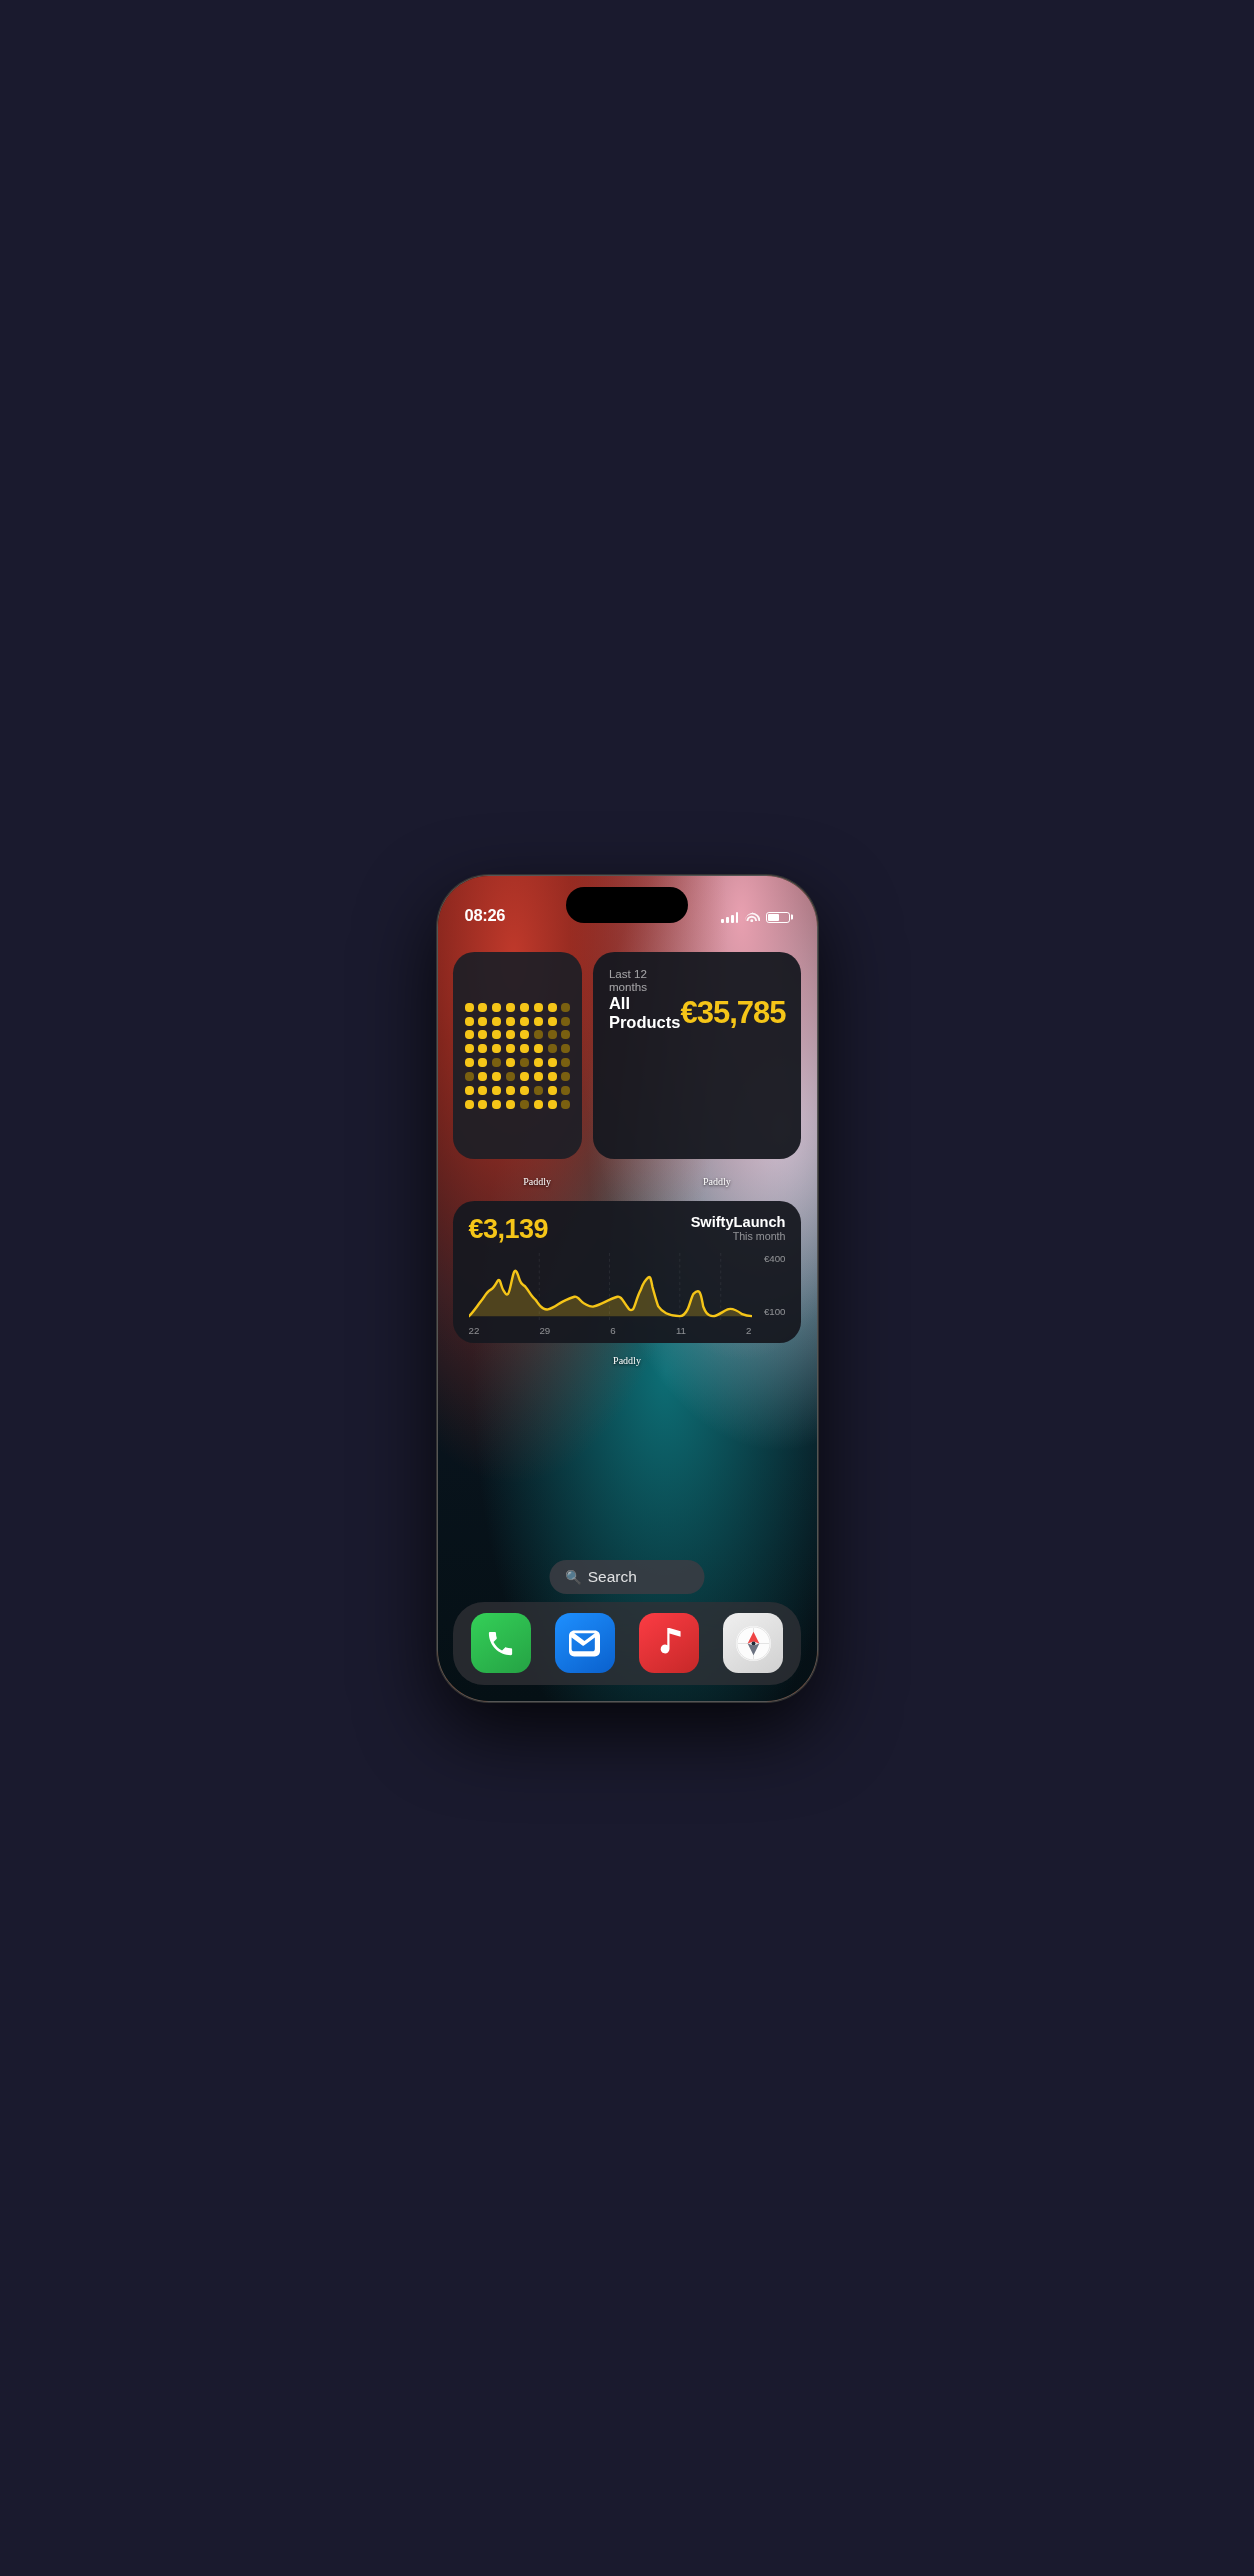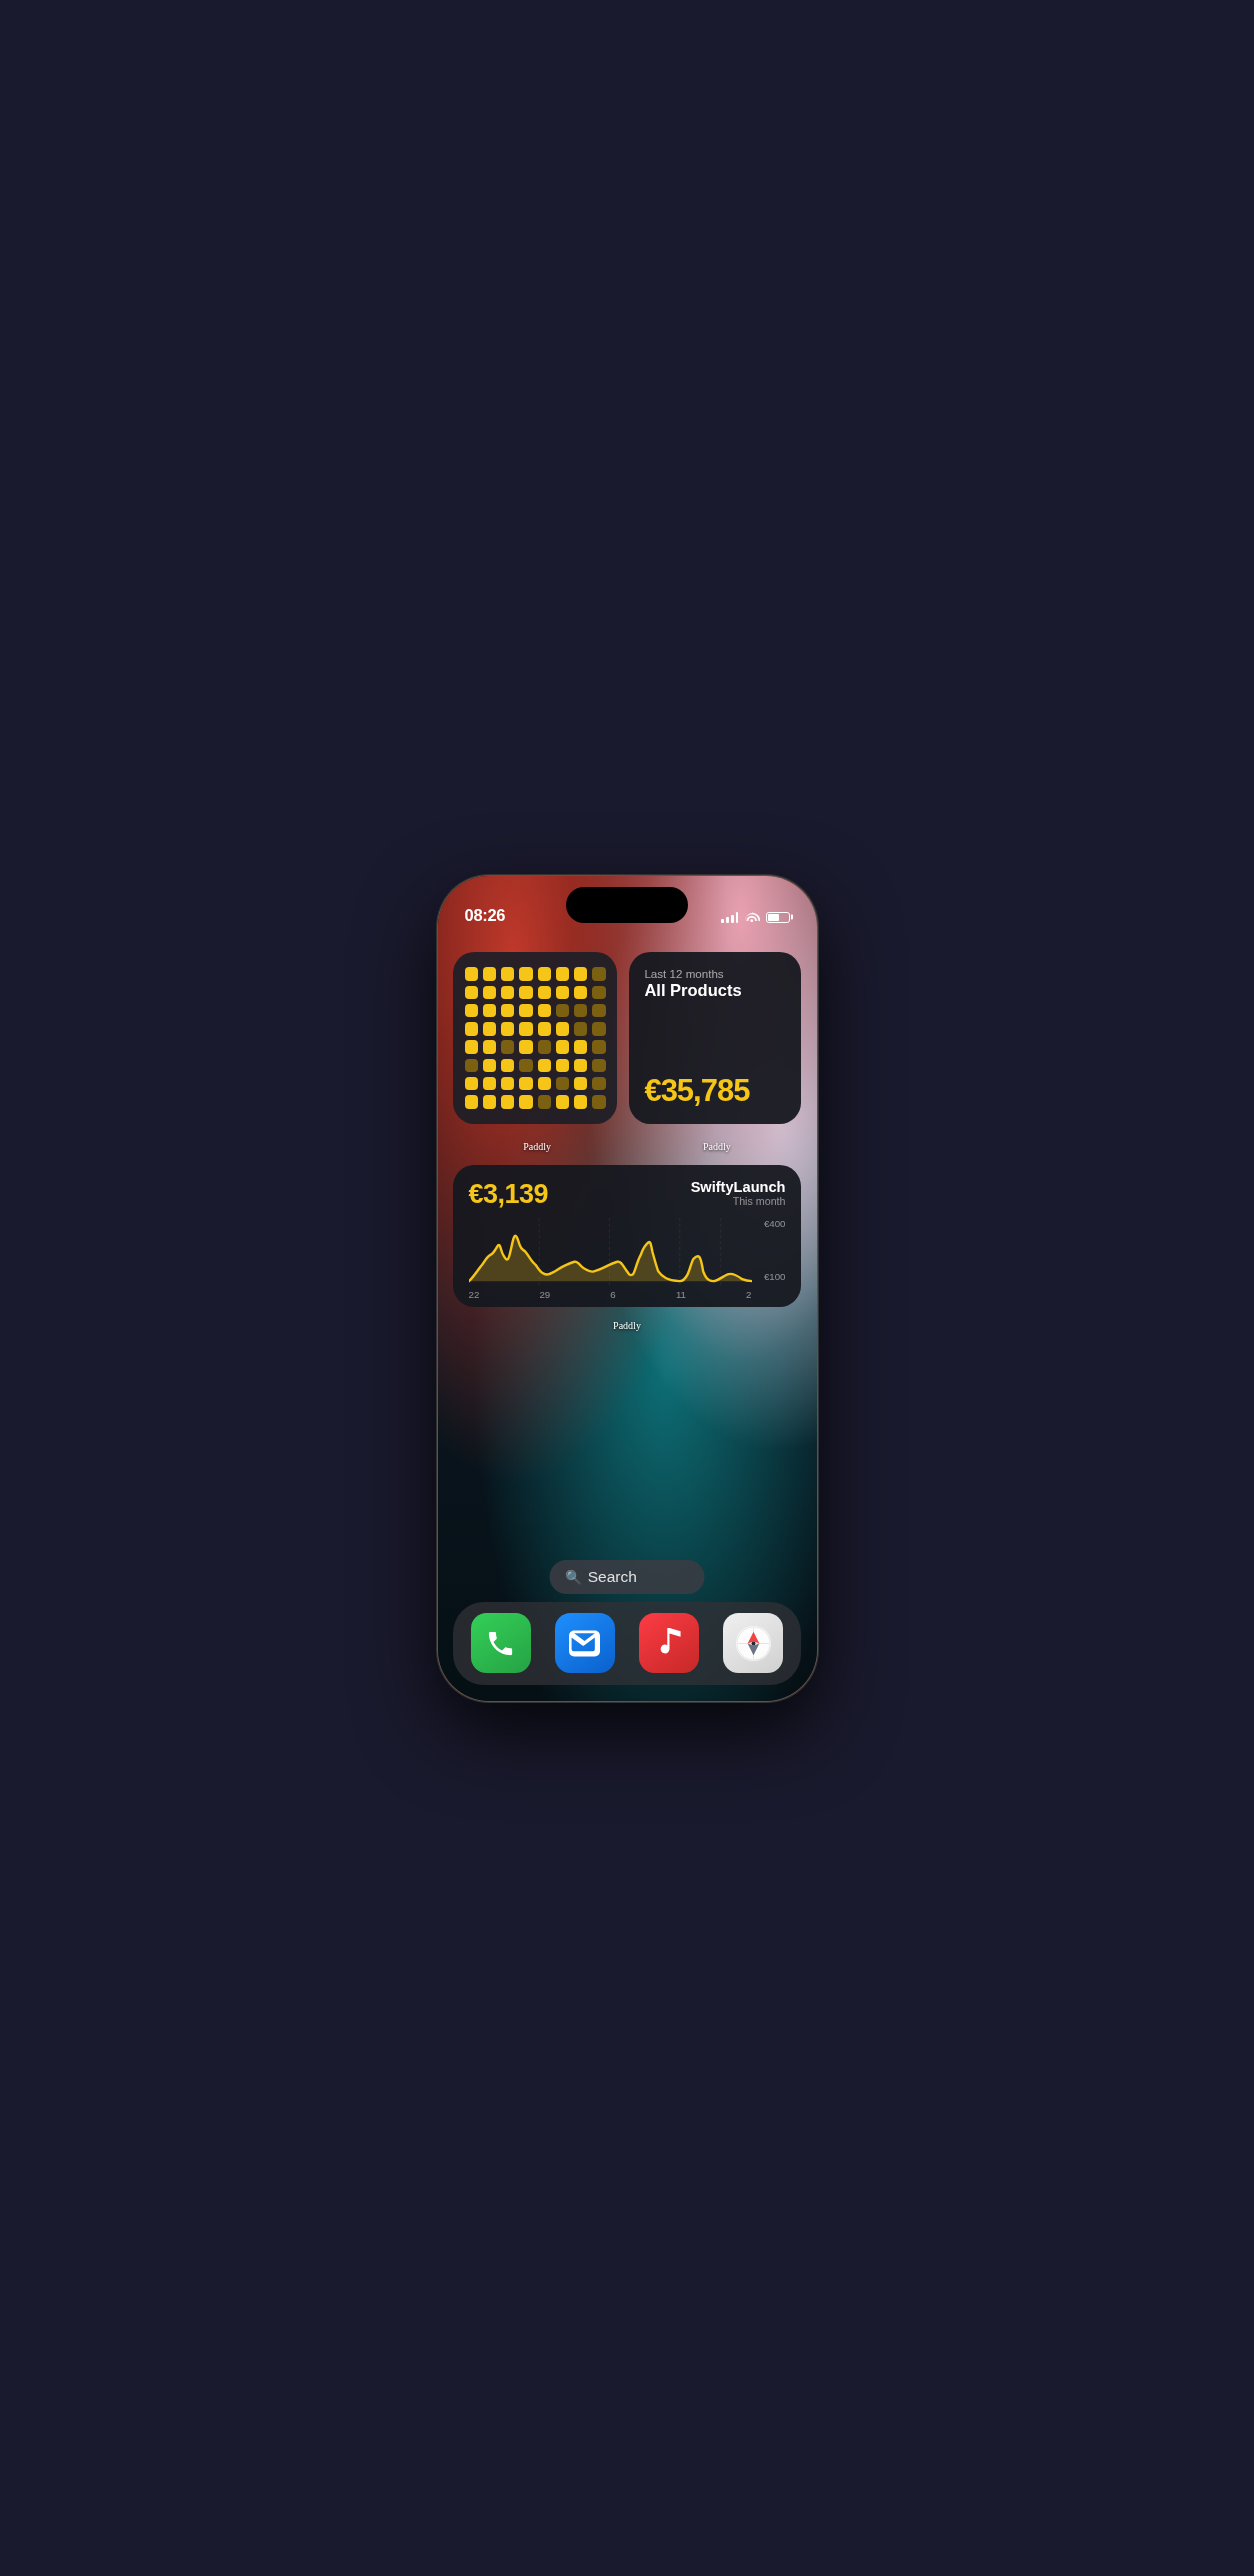--- a/index.html
+++ b/index.html
@@ -174,21 +174,20 @@
     }
 
     
     .widget-paddly-revenue {
       flex: 1;
       aspect-ratio: 1;
       background: rgba(22, 24, 32, 0.95);
       border-radius: 21.3px;
       padding: 15.5px;
       display: flex;
-      flex-direction: column;
       justify-content: space-between;
     }
 
     .widget-subtitle {
       color: rgba(255,255,255,0.6);
       font-size: 11.6px;
       font-weight: 400;
     }
 
     .widget-title {
@@ -196,20 +195,21 @@
       font-size: 16.5px;
       font-weight: 700;
       margin-top: 1px;
     }
 
     .widget-value-large {
       color: #f5c518;
       font-size: 31px;
       font-weight: 700;
       letter-spacing: -1px;
+      margin-top: 28px;
     }
 
     
     .widget-app-label {
       color: white;
       font-size: 10px;
       font-weight: 400;
       text-align: center;
       margin-top: 5.8px;
       text-shadow: 0 1px 2.9px rgba(0,0,0,0.8);

